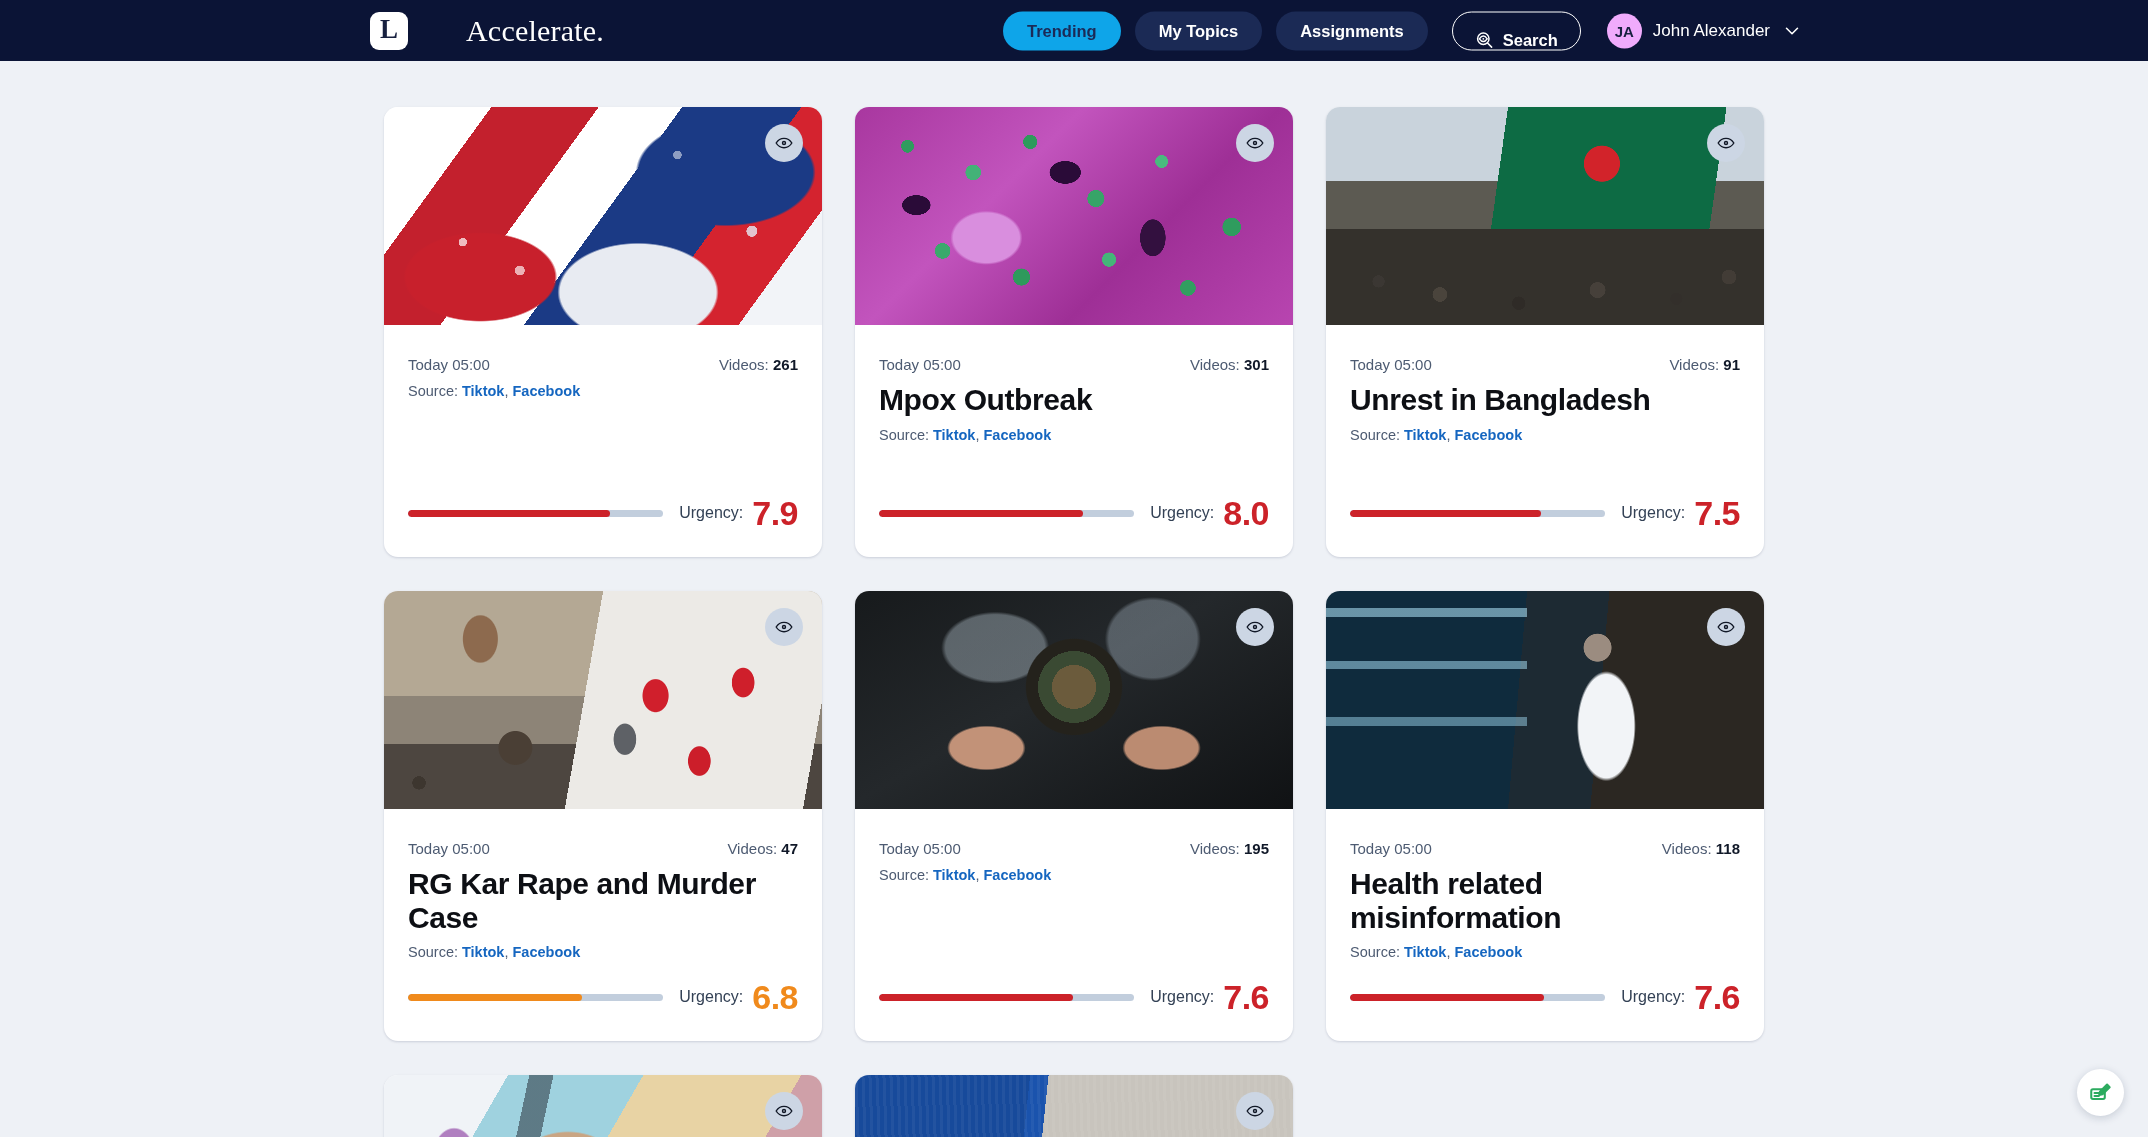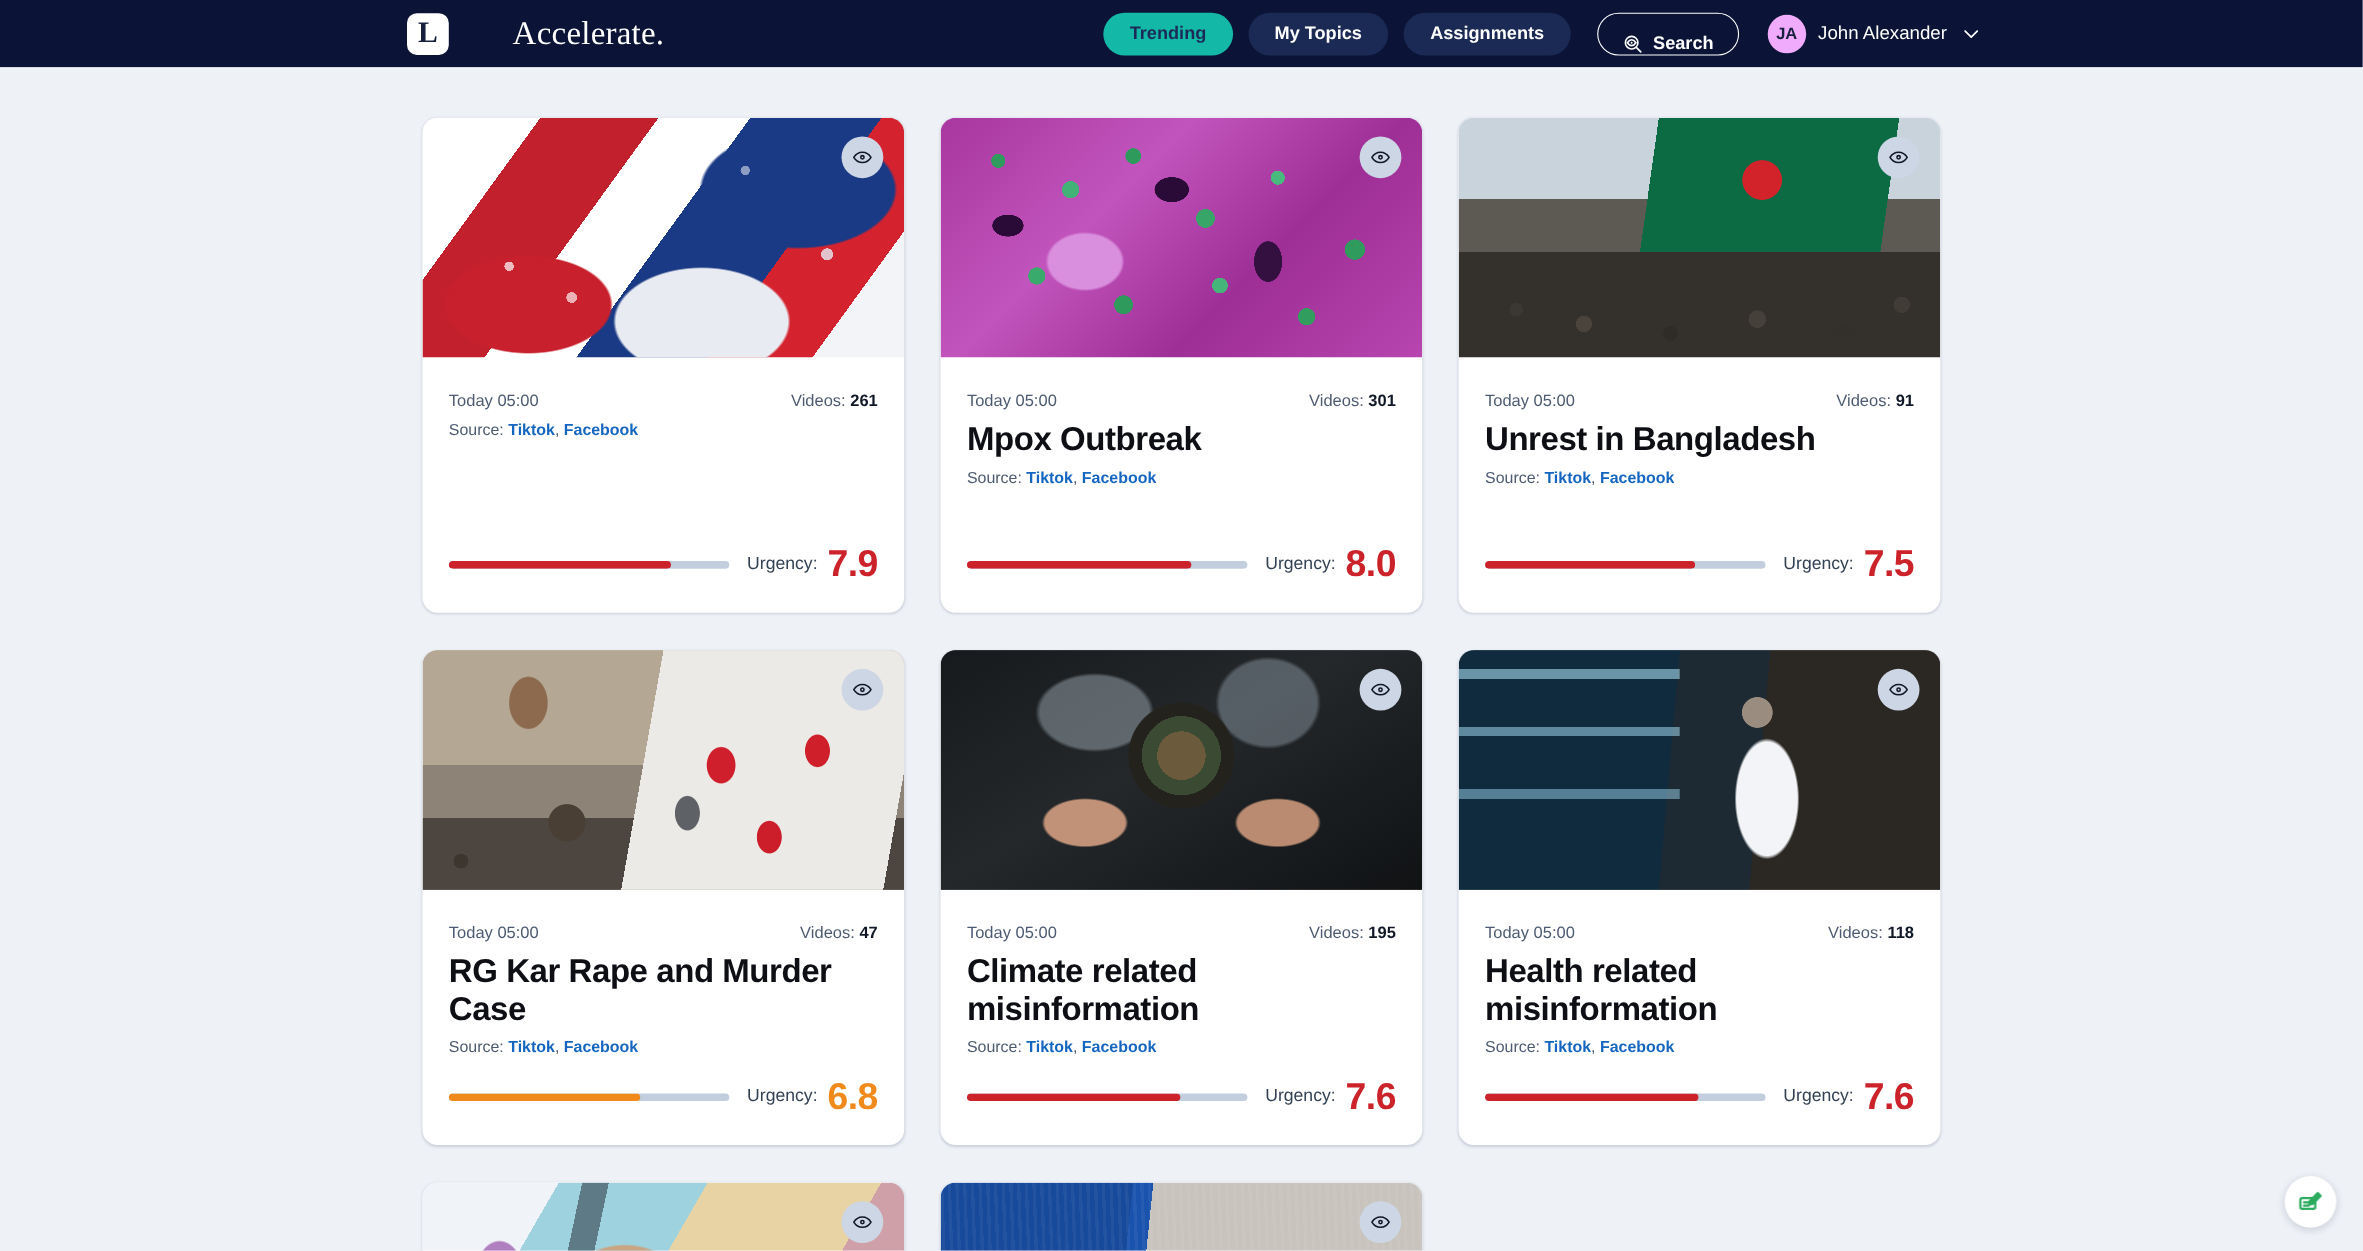--- a/index.html
+++ b/index.html
@@ -74,21 +74,21 @@
     font-weight: 700;
     font-size: 16.5px;
     height: 39px;
     padding: 0 24px;
     cursor: pointer;
     white-space: nowrap;
     display: flex;
     align-items: center;
     justify-content: center;
   }
-  .pill-active { background: #14b8a6; color: #1b2a57; }
+  .pill-active { background: #0ea5e9; color: #1b2a57; }
   .pill-idle   { background: #1b2a55; color: #ffffff; }
 
   .search-pill {
     background: transparent;
     border: 1.6px solid #ffffff;
     border-radius: 999px;
     color: #ffffff;
     font-weight: 700;
     font-size: 16.5px;
     height: 39px;
@@ -538,21 +538,20 @@
           </svg>
         </span>
       </button>
     </div>
 
     <div class="card-body">
       <div class="meta-row">
         <span>Today 05:00</span>
         <span class="videos"><span>Videos: </span><strong>195</strong></span>
       </div>
-      <div class="card-title">Climate related misinformation</div>
       <div class="src"><span>Source: </span><a>Tiktok</a><span>, </span><a>Facebook</a></div>
     </div>
     <div class="card-footer">
       <div class="bar-track">
         <div class="bar-fill" style="width:76%;background:#cc2229"></div>
       </div>
       <div class="urg">
         <span class="urg-label">Urgency:</span>
         <span class="urg-value" style="color:#cc2229">7.6</span>
       </div>

